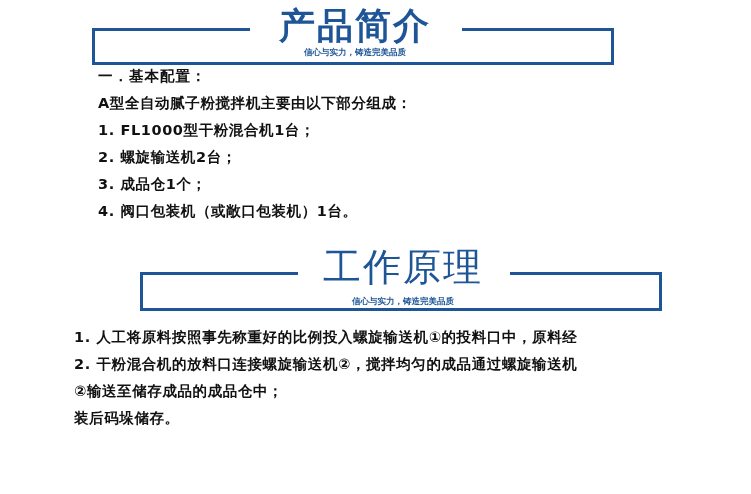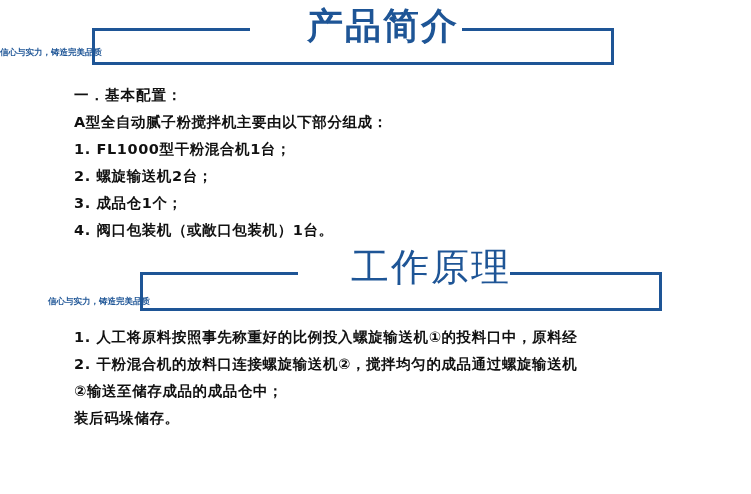--- a/index.html
+++ b/index.html
@@ -10,26 +10,26 @@
     }
     .section-header { position: absolute; left: 0; width: 751px; }
     .frame {
       position: absolute; left: 92px; width: 522px;
       border: 3px solid #1e5596; border-top: none;
       box-sizing: border-box;
     }
     .topline { position: absolute; height: 3px; background: #1e5596; }
     .title {
       position: absolute; left: 0; width: 710px; text-align: center;
-      color: #1e5596; white-space: nowrap; letter-spacing: 2px; padding-left: 28px;
+      color: #1e5596; white-space: nowrap; letter-spacing: 2px;
     }
     .title.bold { font-weight: bold; font-size: 36px; }
     .title.light { font-weight: normal; font-size: 38px; }
     .subtitle {
-      position: absolute; left: 0; width: 710px; 
+      position: absolute; left: 0; width: 710px; text-align: center;
       font-size: 8.5px; font-weight: bold; color: #1e5596; white-space: nowrap;
     }
     .body-block { position: absolute; left: 74px; }
     .line {
       font-size: 14.5px; line-height: 27px; height: 27px;
       white-space: nowrap; font-weight: bold; color: #111;
       letter-spacing: 0.6px;
     }
     .line.heading { letter-spacing: 1px; }
   </style>
@@ -37,21 +37,21 @@
 <body>
 
 <div class="section-header" style="top:0; height:70px;">
   <div class="topline" style="left:92px; top:28px; width:158px;"></div>
   <div class="topline" style="left:462px; top:28px; width:152px;"></div>
   <div class="frame" style="top:28px; height:37px;"></div>
   <div class="title bold" style="top:2px;">产品简介</div>
   <div class="subtitle" style="top:47px;">信心与实力，铸造完美品质</div>
 </div>
 
-<div class="body-block" style="top:82px;">
+<div class="body-block" style="top:63px;margin-left:24px;">
   <div class="line heading">一．基本配置：</div>
   <div class="line">A型全自动腻子粉搅拌机主要由以下部分组成：</div>
   <div class="line">1. FL1000型干粉混合机1台；</div>
   <div class="line">2. 螺旋输送机2台；</div>
   <div class="line">3. 成品仓1个；</div>
   <div class="line">4. 阀口包装机（或敞口包装机）1台。</div>
 </div>
 
 <div class="section-header" style="top:240px; height:75px;margin-left:48px;">
   <div class="topline" style="left:92px; top:32px; width:158px;"></div>

